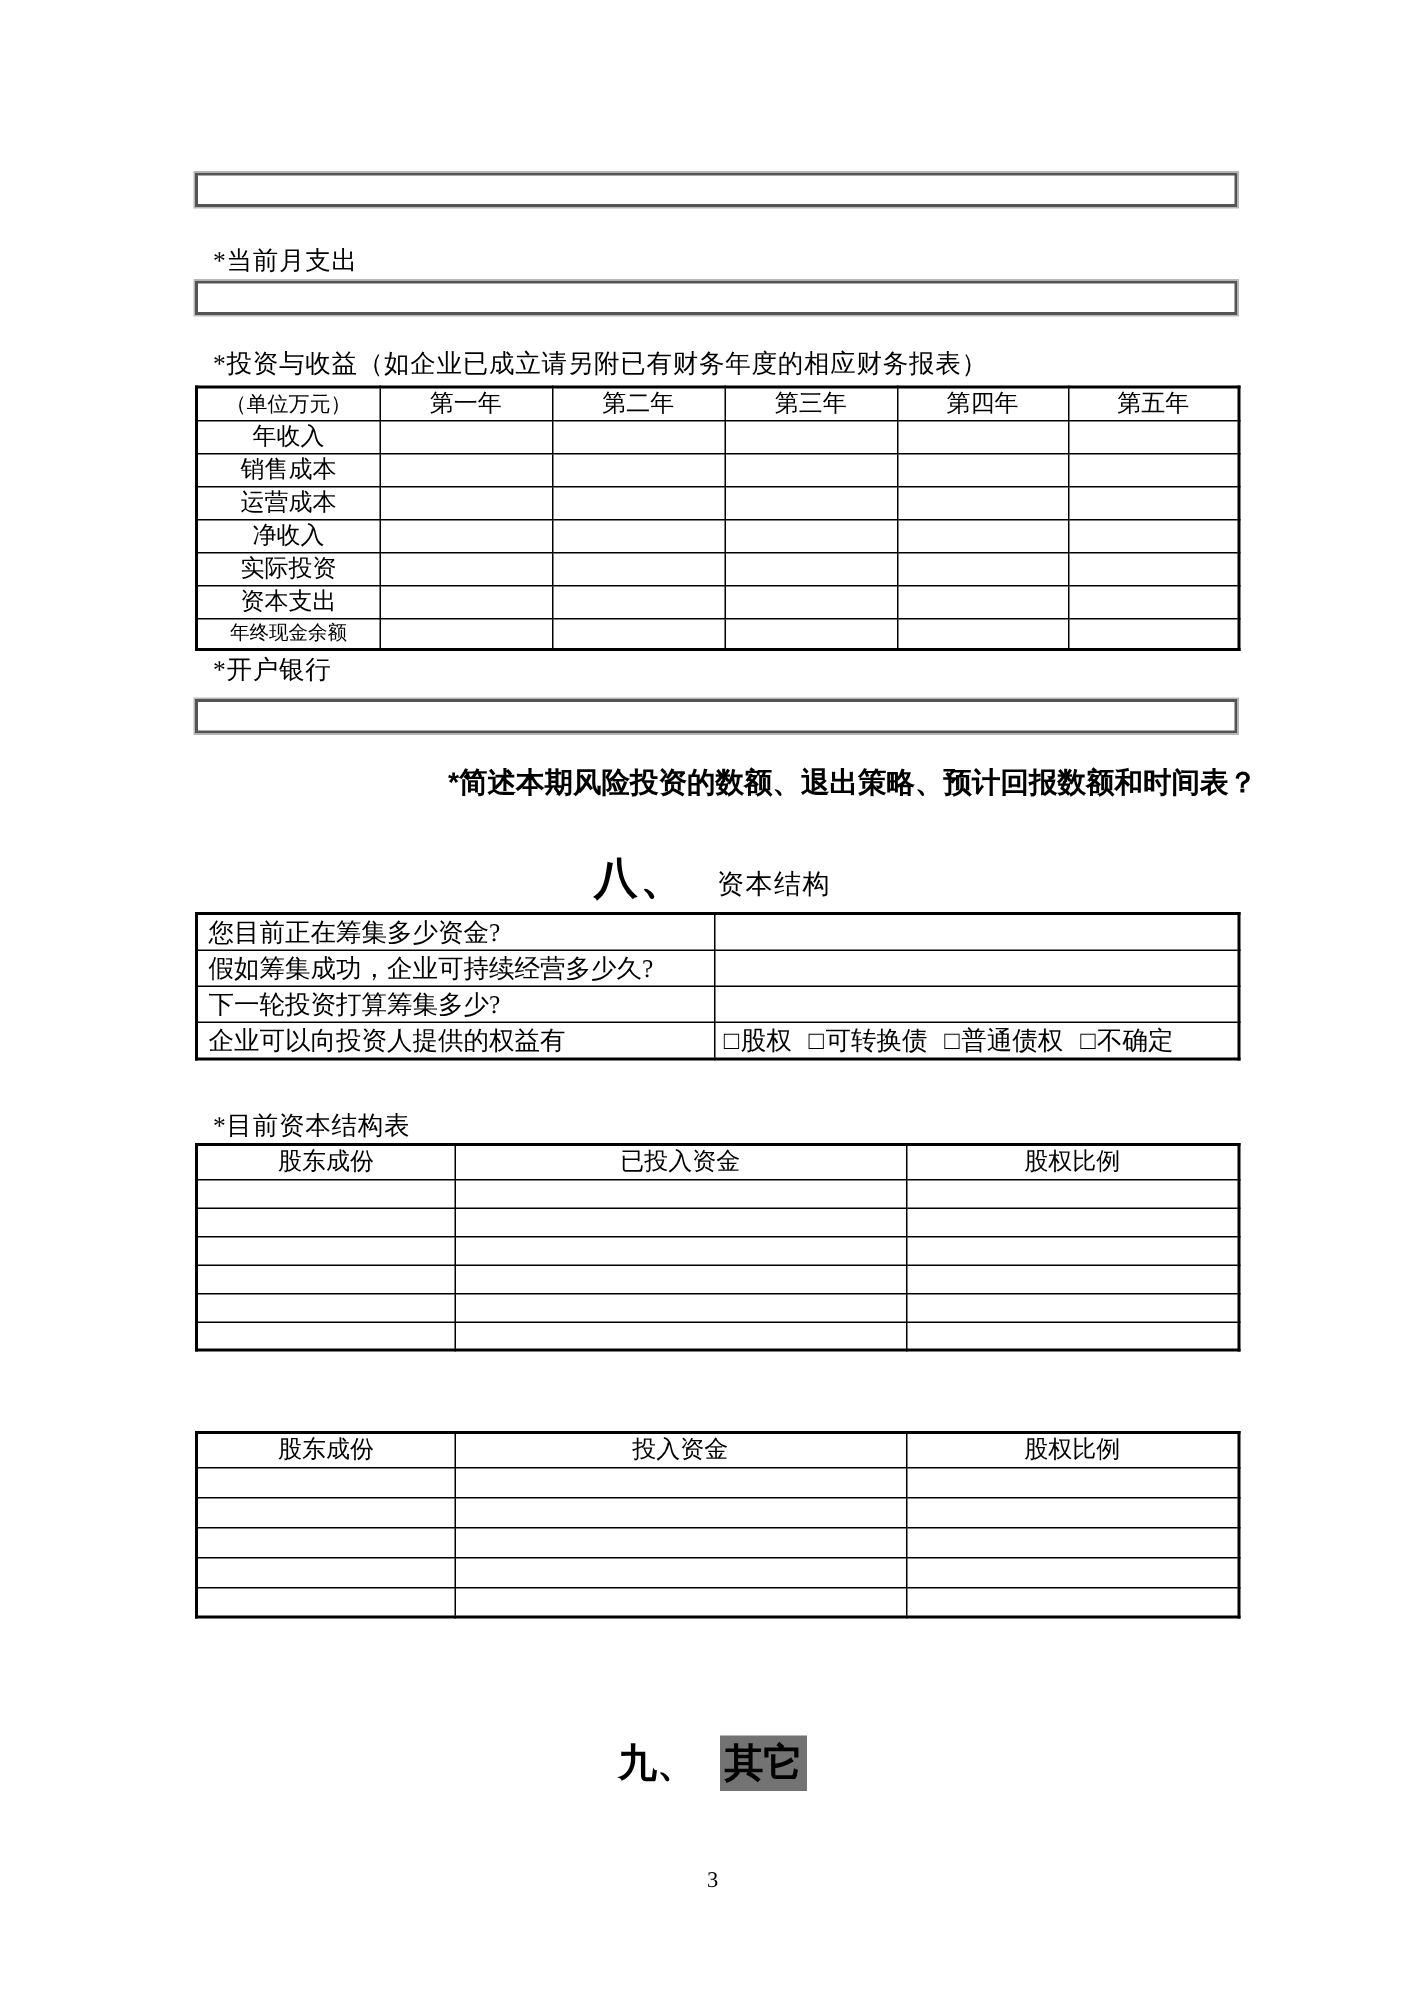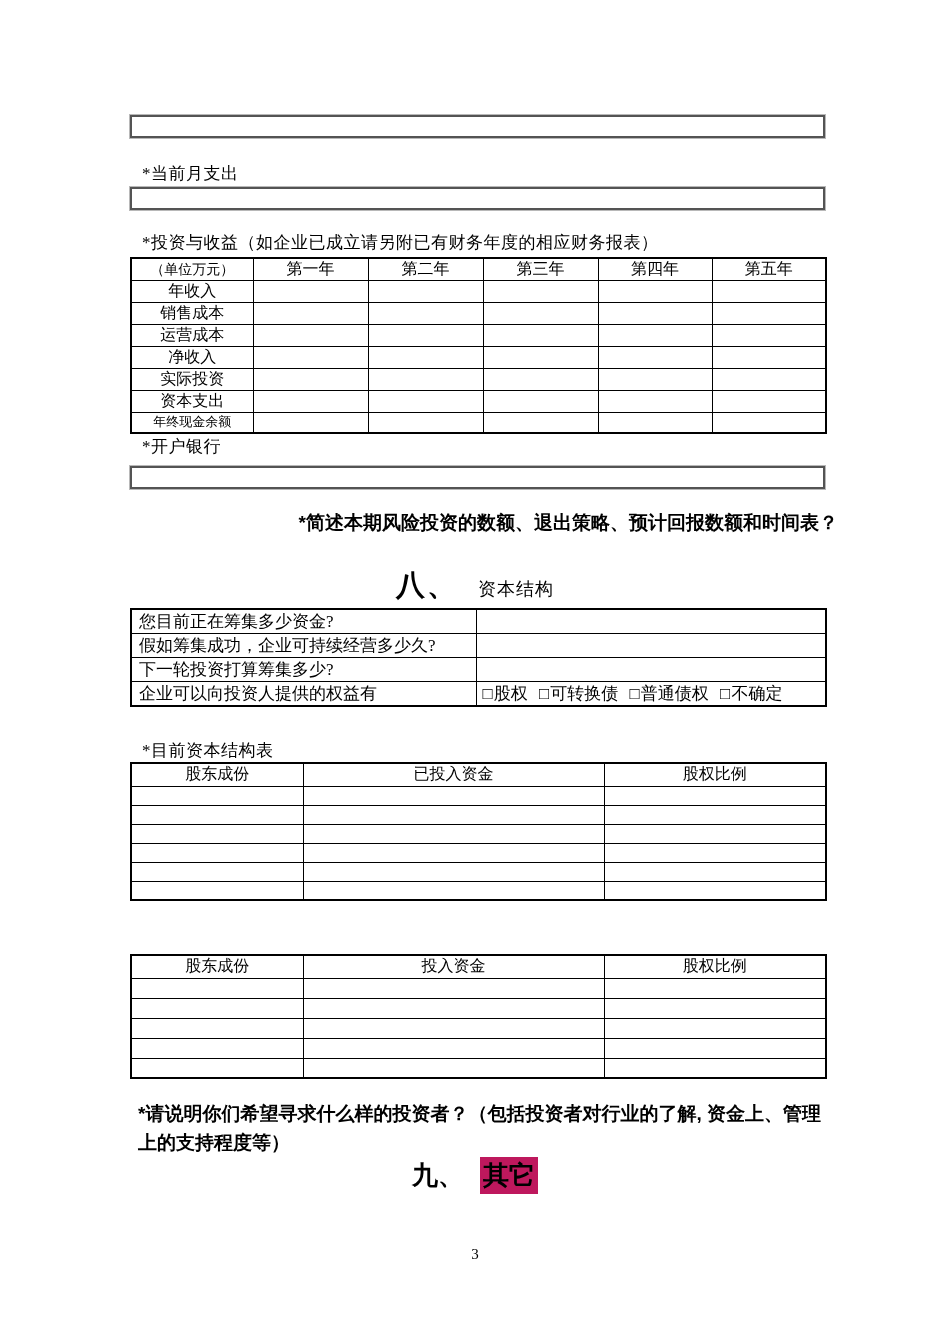--- a/index.html
+++ b/index.html
@@ -267,23 +267,22 @@
           <td></td>
         </tr>
       <tr>
           <td></td>
           <td></td>
           <td></td>
         </tr>
     </tbody>
   </table>
 
-  <div class="abs boldq" style="left:138px; top:1099px; width:694px;">*请说明你们希望寻求什么样的投资者？（包括投资者对行业的了解, 资金上、管理上的支持程度等）</div>
 
   <div class="abs sec-head" style="top:1157px;">
     <span class="sec9-num">九、</span>
-    <span class="sec9-title" id="sec9-title" style="background: #be185d;">其它</span>
+    <span class="sec9-title" id="sec9-title" style="background: #737373;">其它</span>
   </div>
 
 
   <div class="abs pagenum" style="top:1246px;">3</div>
 
 </div>
 
 </body></html>

